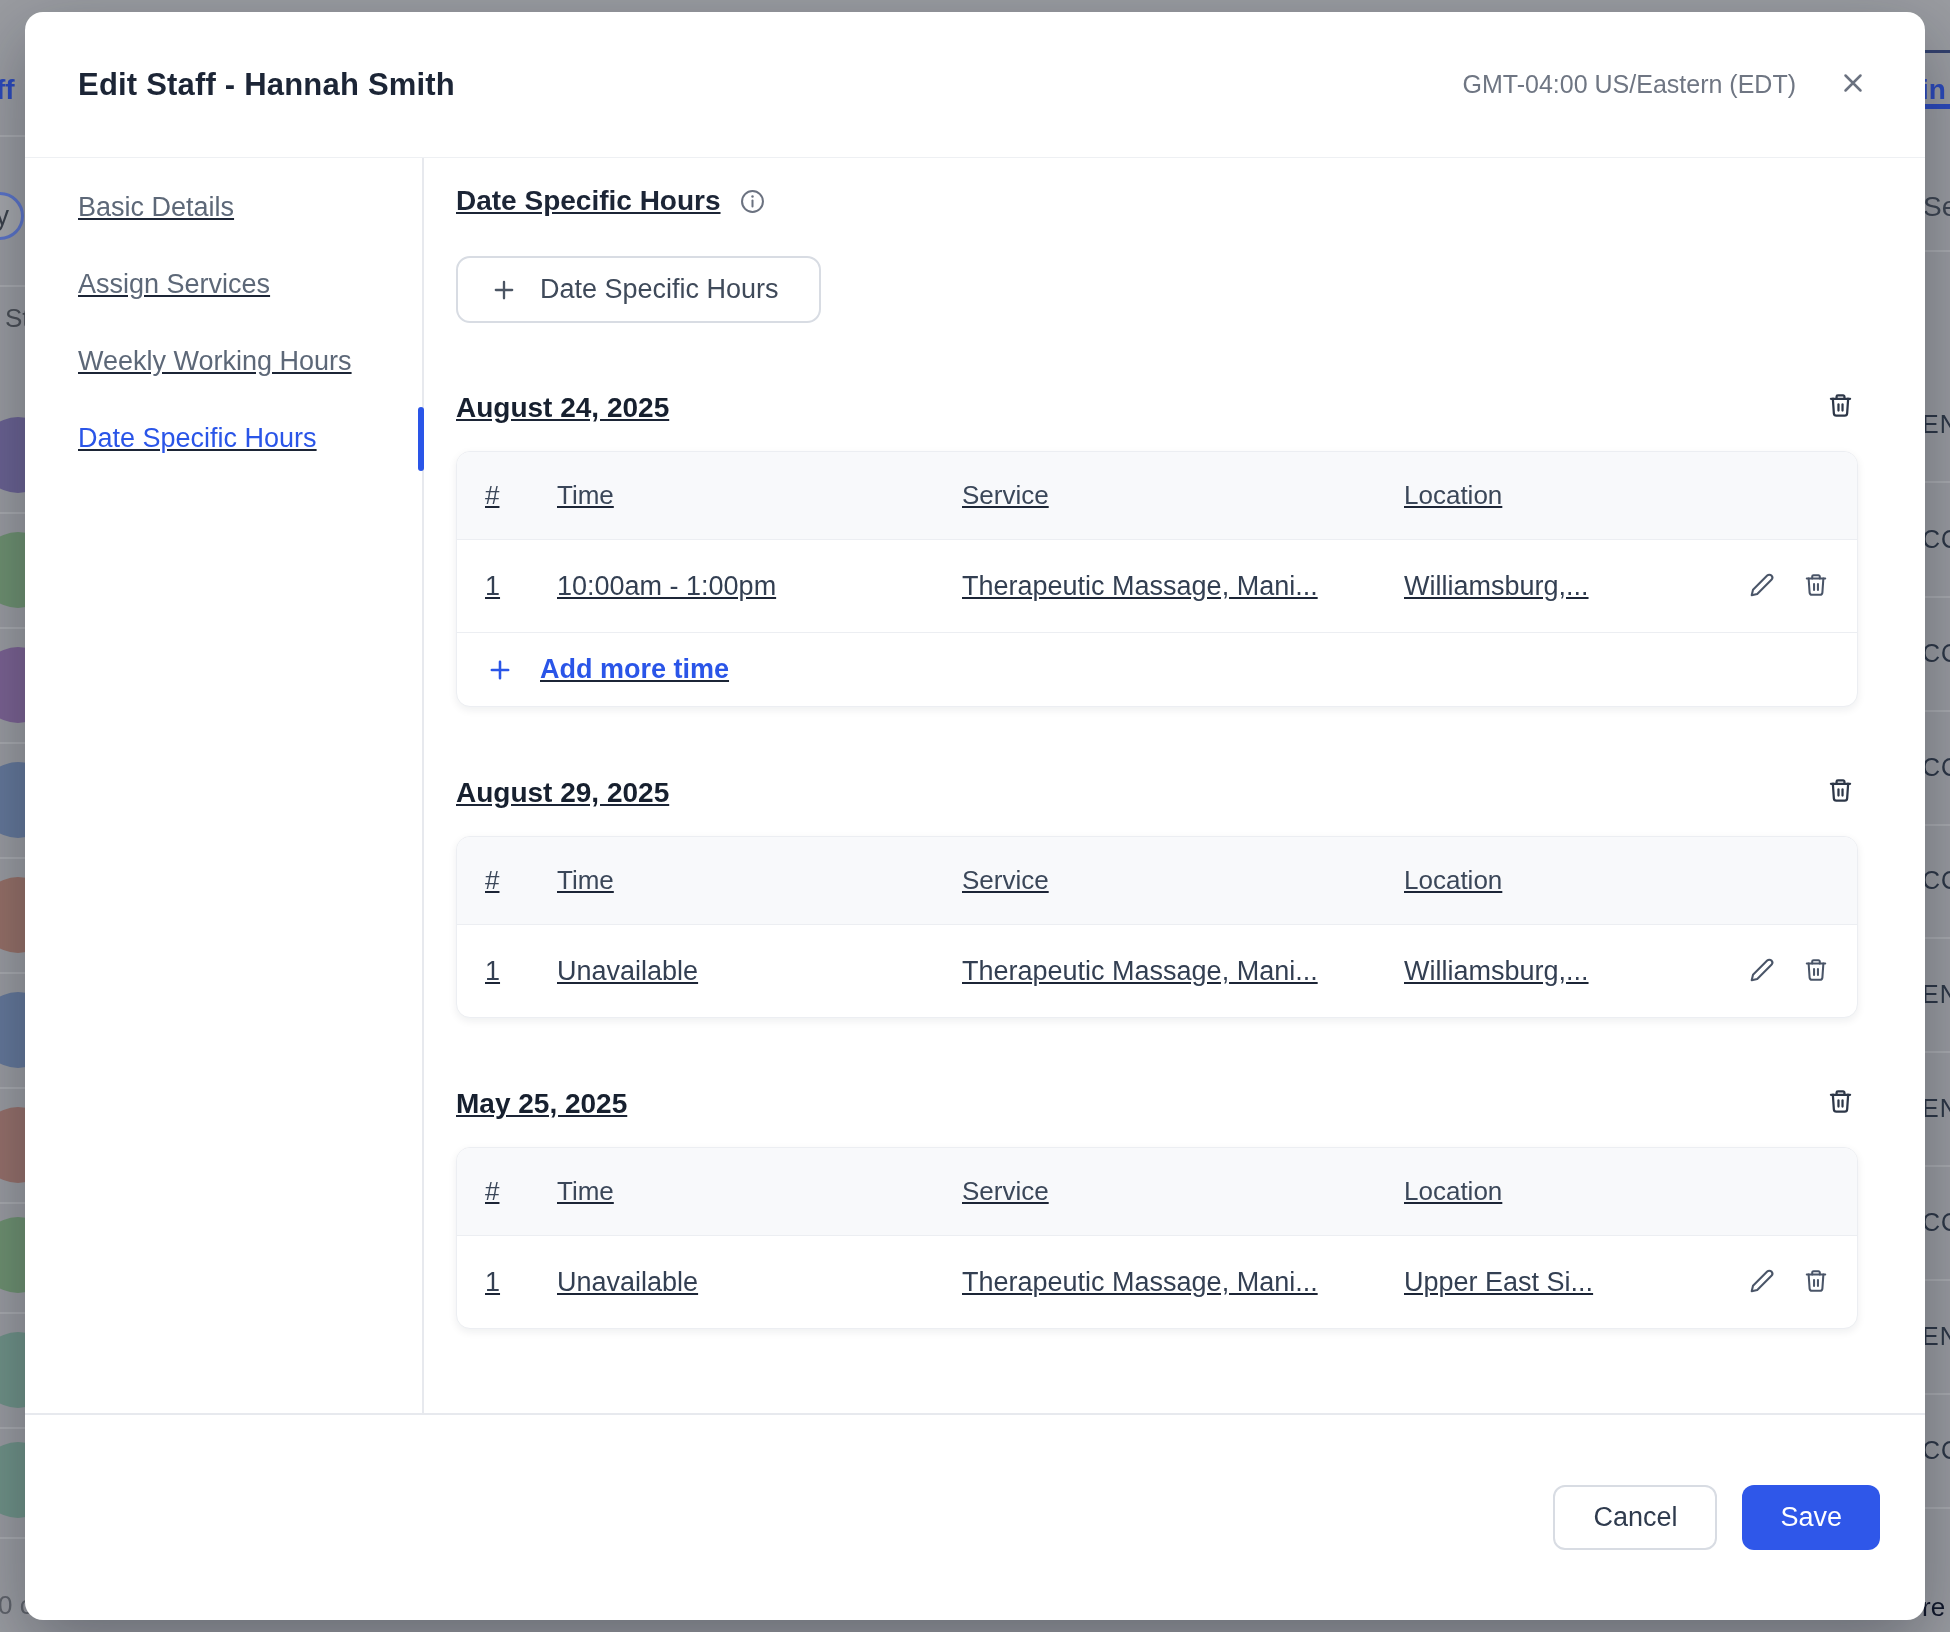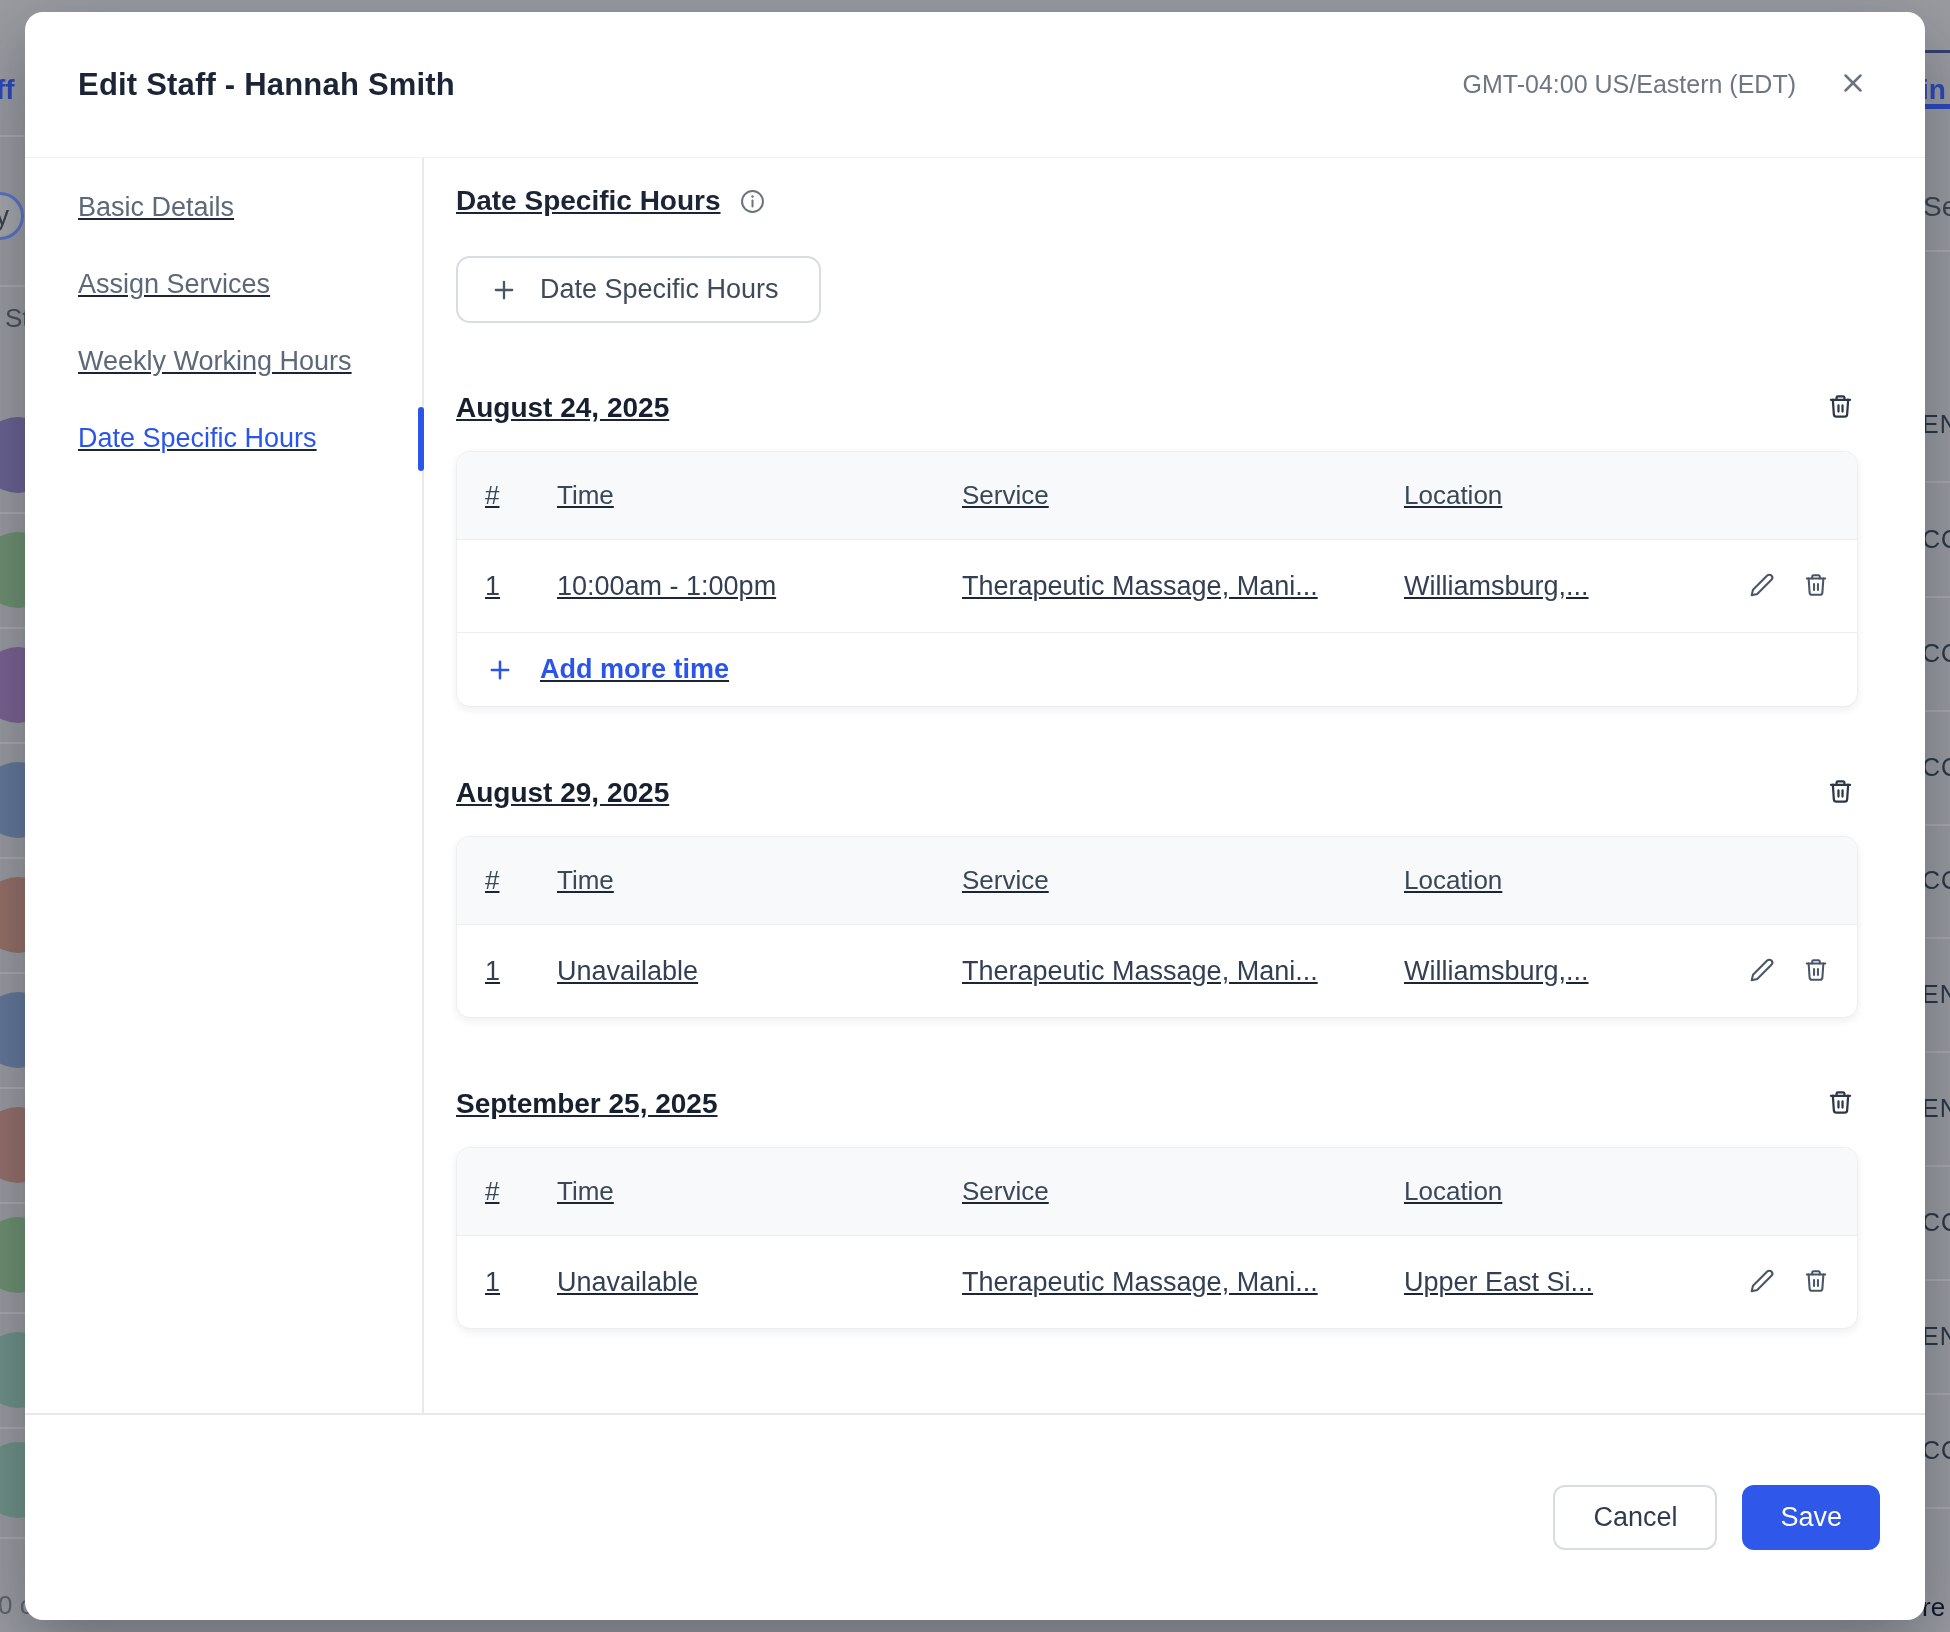--- a/index.html
+++ b/index.html
@@ -76,21 +76,21 @@
     margin-top:39px; height:67px; padding:0 40px 0 32px;
     display:inline-flex; align-items:center; gap:22px;
     background:#fff; border:2px solid #d8dce3; border-radius:14px;
     font-family:inherit; font-size:27px; color:#3f4a5a; font-weight:500; cursor:pointer;
   }
   .add-dsh-btn .plus { color:#4b5563; display:flex; }
   .add-dsh-btn svg { width:28px; height:28px; }
 
   .section { margin-top:69px; }
   .section + .section { margin-top:70px; }
-  .section-head { display:flex; align-items:center; justify-content:space-between;margin-top:48px; }
+  .section-head { display:flex; align-items:flex-start; justify-content:space-between;margin-top:48px; }
   .section-date { font-size:28px; font-weight:700; color:#17202f; }
   .icon-btn { border:none; background:none; cursor:pointer; padding:0; display:flex; align-items:center; }
   .section-trash { color:#2d3748; margin-right:4px; }
   .section-trash svg { width:27px; height:27px; }
 
   .card {
     margin-top:27px; background:#fff; border:1px solid #eceef2; border-radius:14px;
     box-shadow:0 3px 8px rgba(16,24,40,.07);
     overflow:hidden;
   }
@@ -346,21 +346,21 @@
                     </svg></span>
                 </button>
             </span>
           </div>
         </div>
       </div>
 
       
       <div class="section">
         <div class="section-head">
-          <span class="section-date">September 25, 2025</span>
+          <span class="section-date">May 25, 2025</span>
           <button class="icon-btn section-trash">
             <span>
               <svg viewBox="0 0 24 24" fill="none" stroke="currentColor" stroke-width="2" stroke-linecap="round" stroke-linejoin="round">
                   <path d="M3.5 6h17"></path>
                   <path d="M8.5 6V4.2a1.2 1.2 0 0 1 1.2-1.2h4.6a1.2 1.2 0 0 1 1.2 1.2V6"></path>
                   <path d="M18.8 6l-.9 13a2.2 2.2 0 0 1-2.2 2H8.3a2.2 2.2 0 0 1-2.2-2L5.2 6"></path>
                   <path d="M10.2 11v5.5"></path>
                   <path d="M13.8 11v5.5"></path>
                 </svg>
             </span>

